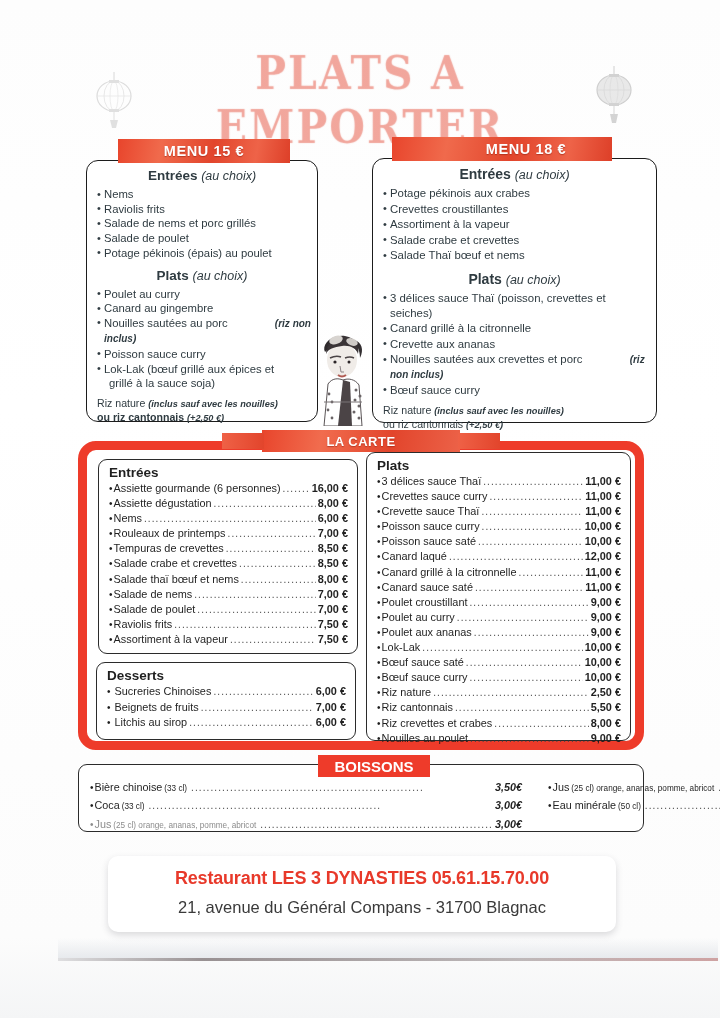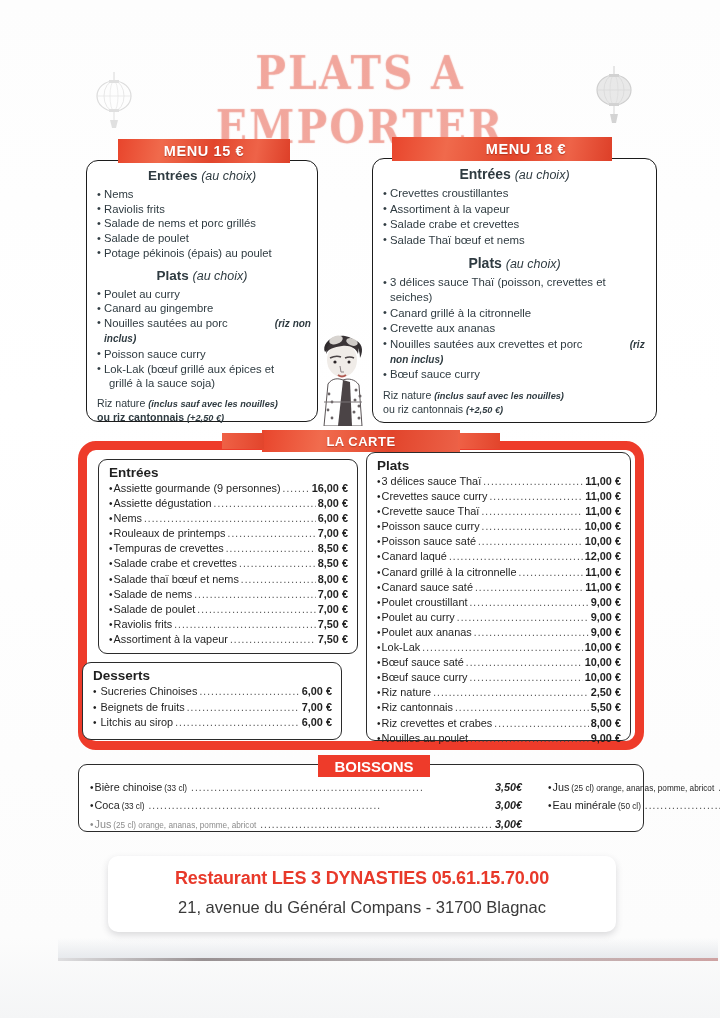--- a/index.html
+++ b/index.html
@@ -170,21 +170,21 @@
   }
 
   .carte-inner {
     position: absolute;
     background: #fff;
     border: 1.4px solid #2b2b2b;
     border-radius: 9px;
     z-index: 7;
   }
   .box-entrees  { left: 98px;  top: 459px; width: 260px; height: 195px; }
-  .box-desserts { left: 82px;  top: 662px; width: 260px; height: 78px;  }
+  .box-desserts { left: 96px;  top: 662px; width: 260px; height: 78px;  }
   .box-plats    { left: 366px; top: 452px; width: 265px; height: 289px; }
 
   .carte-title {
     font-size: 13.5px;
     font-weight: bold;
     color: #1f1f1f;
     padding: 5px 0 1px 10px;
   }
 
   .plist { list-style: none; margin: 0; padding: 0 9px 0 10px; }
@@ -356,20 +356,21 @@
     </div>
   </div>
 
   <div class="menu-banner b18">MENU 18 €</div>
   <div class="menu-box m18">
     <div class="sec-head">
       <span>Entrées</span>
       <i>(au choix)</i>
     </div>
     <ul class="mlist" id="m18-entrees">
+        <li>Potage pékinois aux crabes</li>
         <li>Crevettes croustillantes</li>
         <li>Assortiment à la vapeur</li>
         <li>Salade crabe et crevettes</li>
         <li>Salade Thaï bœuf et nems</li>
       </ul>
     <div class="sec-head">
       <span>Plats</span>
       <i>(au choix)</i>
     </div>
     <ul class="mlist" id="m18-plats">
@@ -416,21 +417,21 @@
   </svg>
 
   <div class="carte-frame"></div>
   <div class="carte-ribbon">LA CARTE</div>
 
   <div class="carte-inner box-entrees">
     <div class="carte-title">Entrées</div>
     <ul class="plist" id="carte-entrees">
         <li>
           <span class="bul">•</span>
-          <span class="nm">Assiette gourmande (9 personnes)</span>
+          <span class="nm">Assiette gourmande (6 personnes)</span>
           <span class="dots">............................................................</span>
           <span class="pr">16,00 €</span>
         </li>
         <li>
           <span class="bul">•</span>
           <span class="nm">Assiette dégustation</span>
           <span class="dots">............................................................</span>
           <span class="pr">8,00 €</span>
         </li>
         <li>

